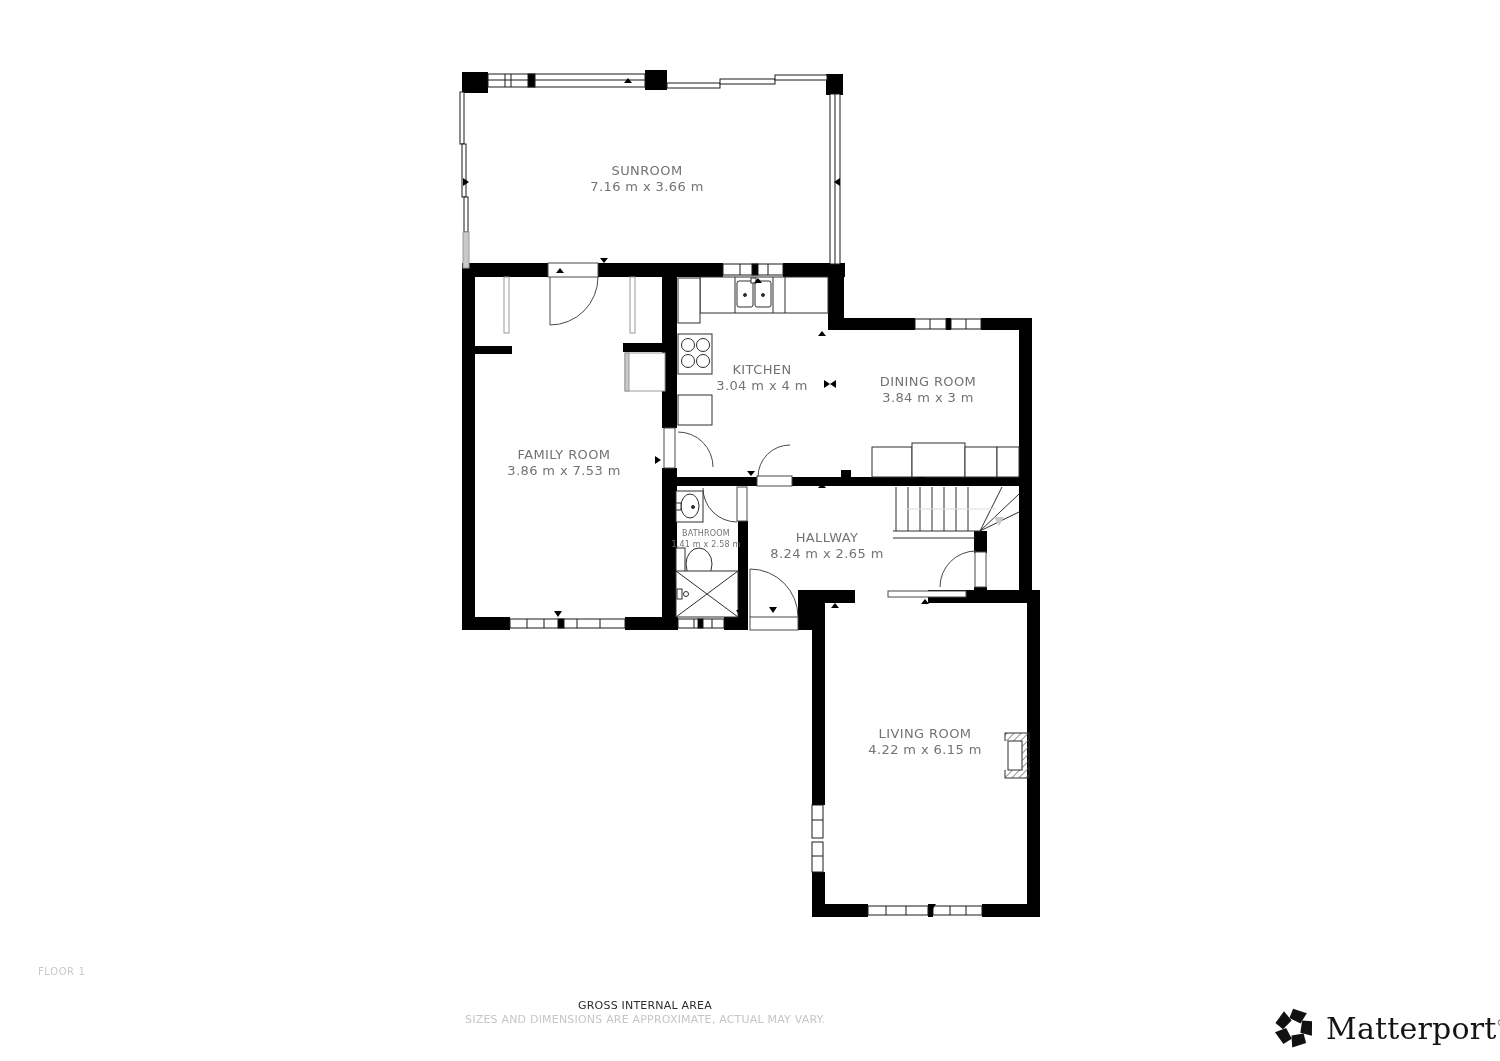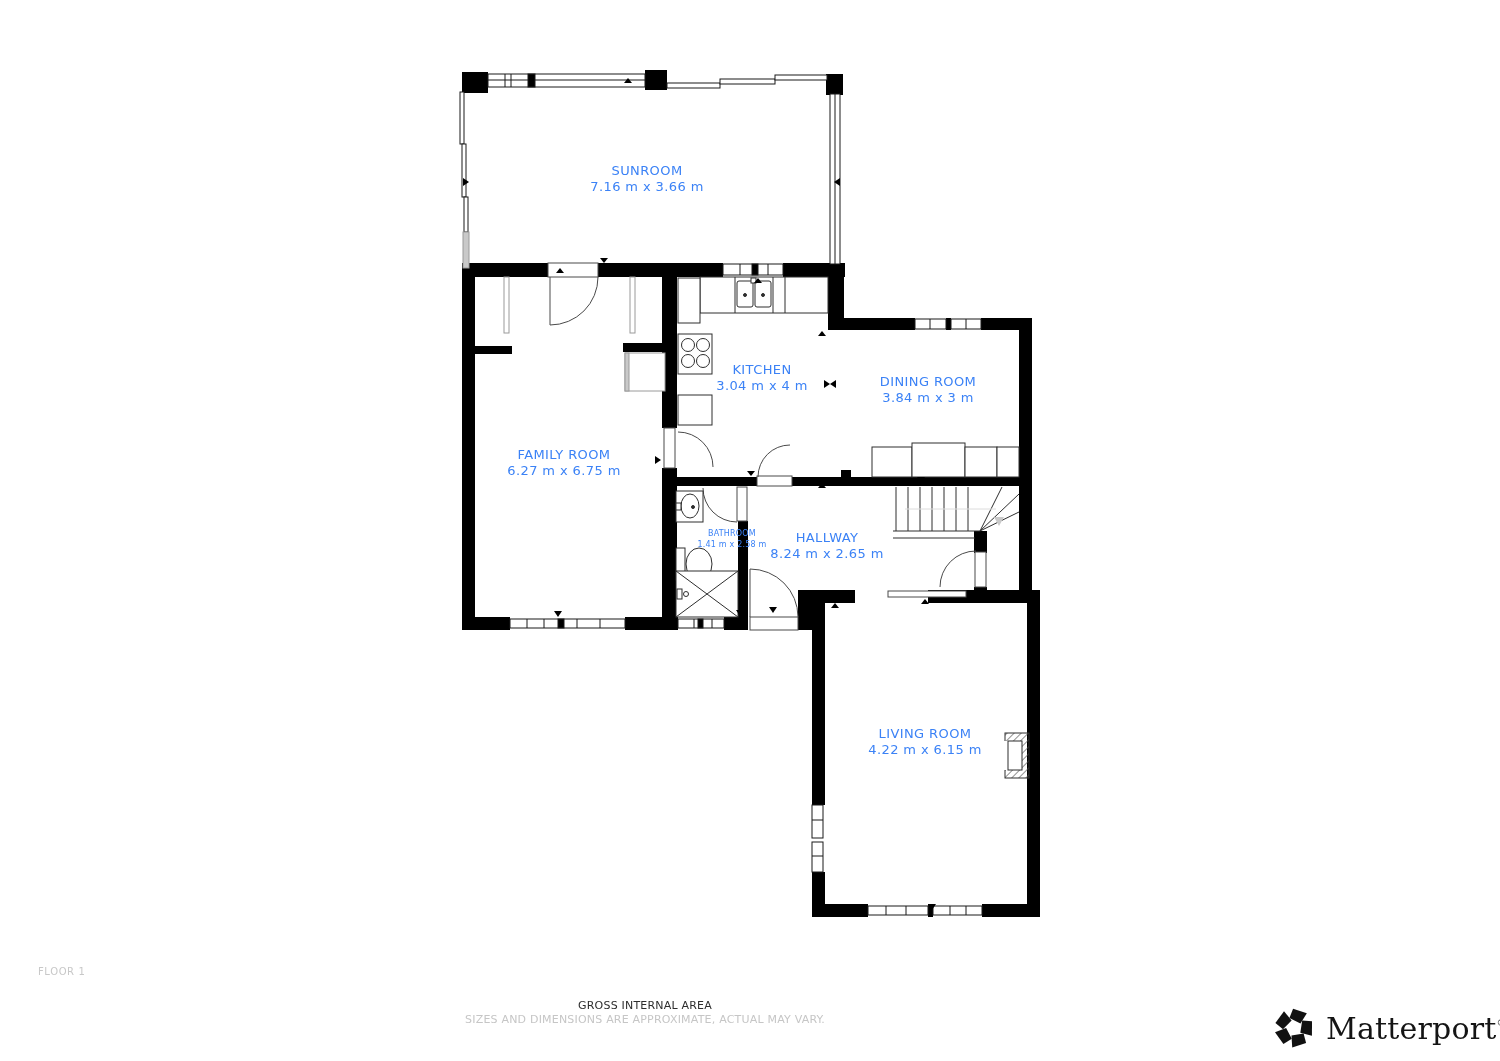--- a/index.html
+++ b/index.html
@@ -1,20 +1,20 @@
 <!DOCTYPE html>
 <html><head>
 <meta charset="utf-8">
 <style>
   html,body{margin:0;padding:0;background:#ffffff;}
   #stage{position:relative;width:1500px;height:1061px;background:#ffffff;overflow:hidden;
          font-family:"DejaVu Sans","Liberation Sans",sans-serif;}
   #plan-svg{position:absolute;left:0;top:0;}
   .room-label{position:absolute;transform:translate(-50%,-50%);text-align:center;
-              color:#3b82f6;font-size:13px;letter-spacing:.4px;white-space:nowrap;}
+              color:#737373;font-size:13px;letter-spacing:.4px;white-space:nowrap;}
   .room-label span{display:block;line-height:16px;}
   .room-label.small{font-size:8px;letter-spacing:.2px;}
   .room-label.small span{line-height:11px;}
   .floor-label{position:absolute;left:38px;top:966px;font-size:10px;color:#c8c8c8;
                letter-spacing:.6px;}
   .footer{position:absolute;left:0;top:999px;width:1290px;text-align:center;
           font-size:11px;line-height:14px;color:#2d2d2d;letter-spacing:.2px;}
   .footer .f-muted{color:#c6c6c6;}
   .brand{position:absolute;left:1272px;top:1006px;display:flex;align-items:center;}
   .brand-word{font-family:"DejaVu Serif","Liberation Serif",serif;font-size:30px;
@@ -281,27 +281,27 @@
 <div class="room-label" style="left:762px;top:378px">
   <span>KITCHEN</span>
   <span>3.04 m x 4 m</span>
 </div>
 <div class="room-label" style="left:928px;top:390px">
   <span>DINING ROOM</span>
   <span>3.84 m x 3 m</span>
 </div>
 <div class="room-label" style="left:564px;top:463px">
   <span>FAMILY ROOM</span>
-  <span>6.27 m x 6.75 m</span>
+  <span>3.86 m x 7.53 m</span>
 </div>
 <div class="room-label" style="left:827px;top:546px">
   <span>HALLWAY</span>
   <span>8.24 m x 2.65 m</span>
 </div>
-<div class="room-label small" style="left:732px;top:539px">
+<div class="room-label small" style="left:706px;top:539px">
   <span>BATHROOM</span>
   <span>1.41 m x 2.58 m</span>
 </div>
 <div class="room-label" style="left:925px;top:742px">
   <span>LIVING ROOM</span>
   <span>4.22 m x 6.15 m</span>
 </div>
 
 <div class="floor-label">FLOOR 1</div>
 

